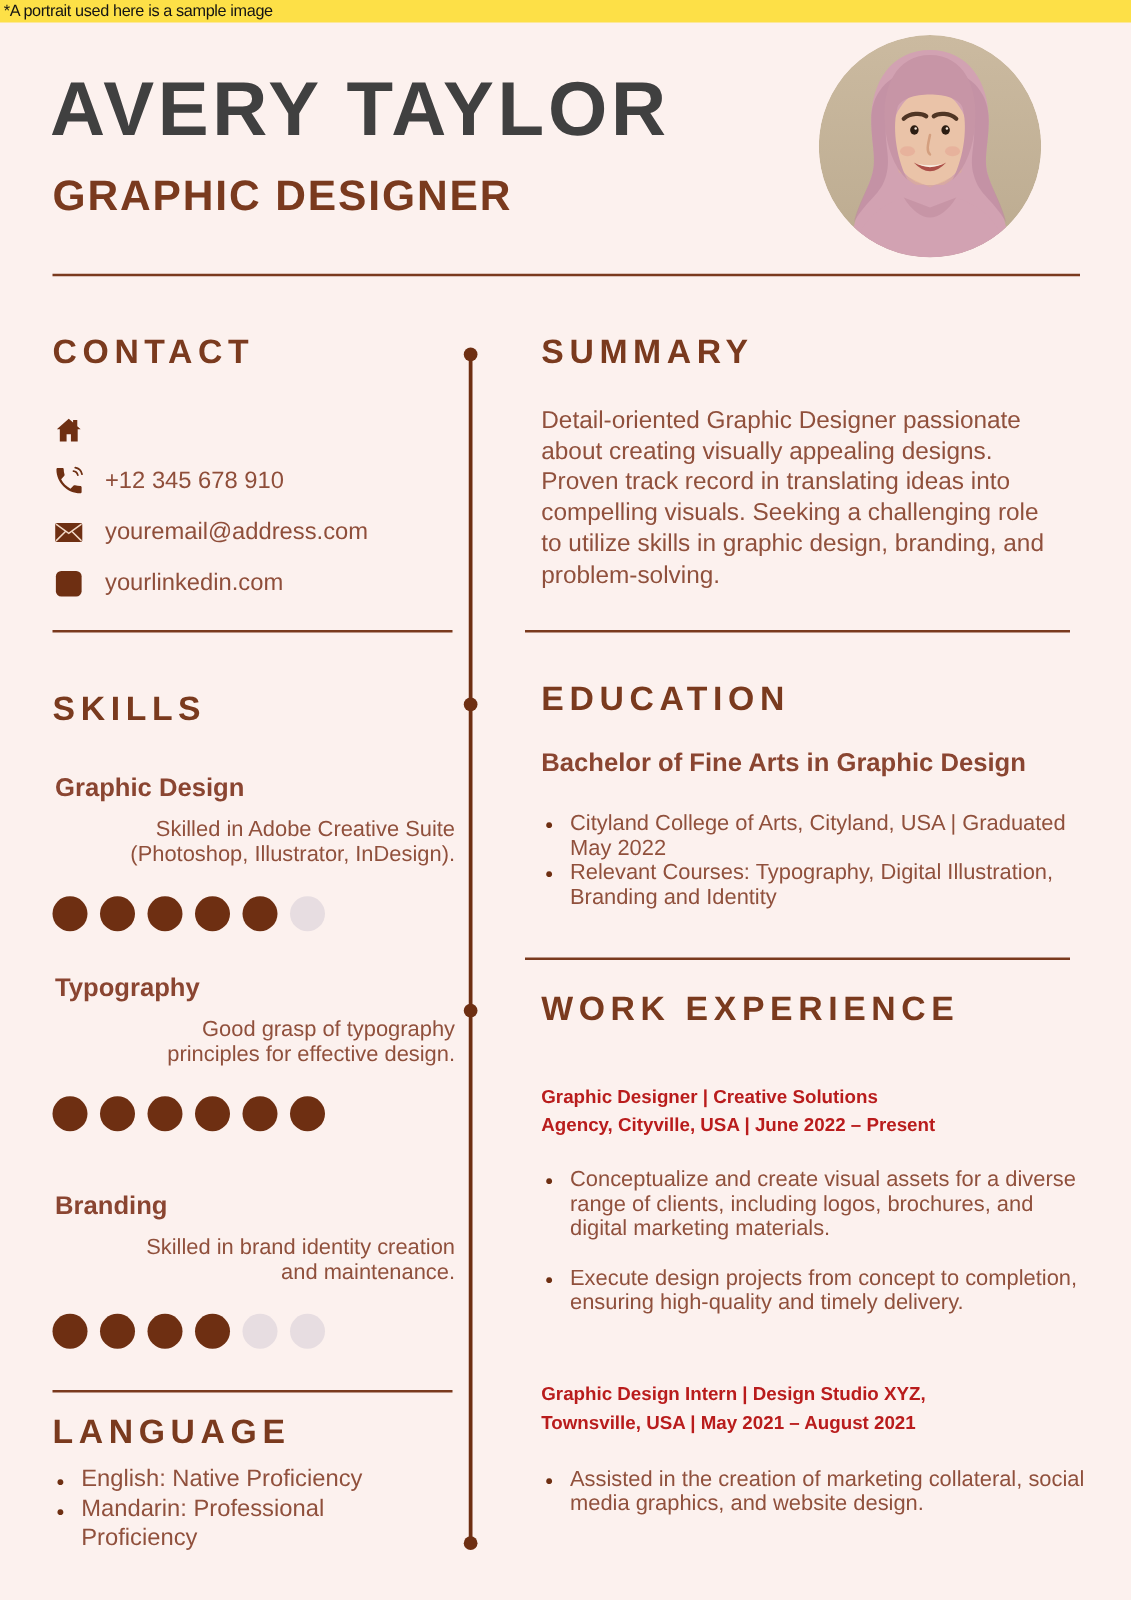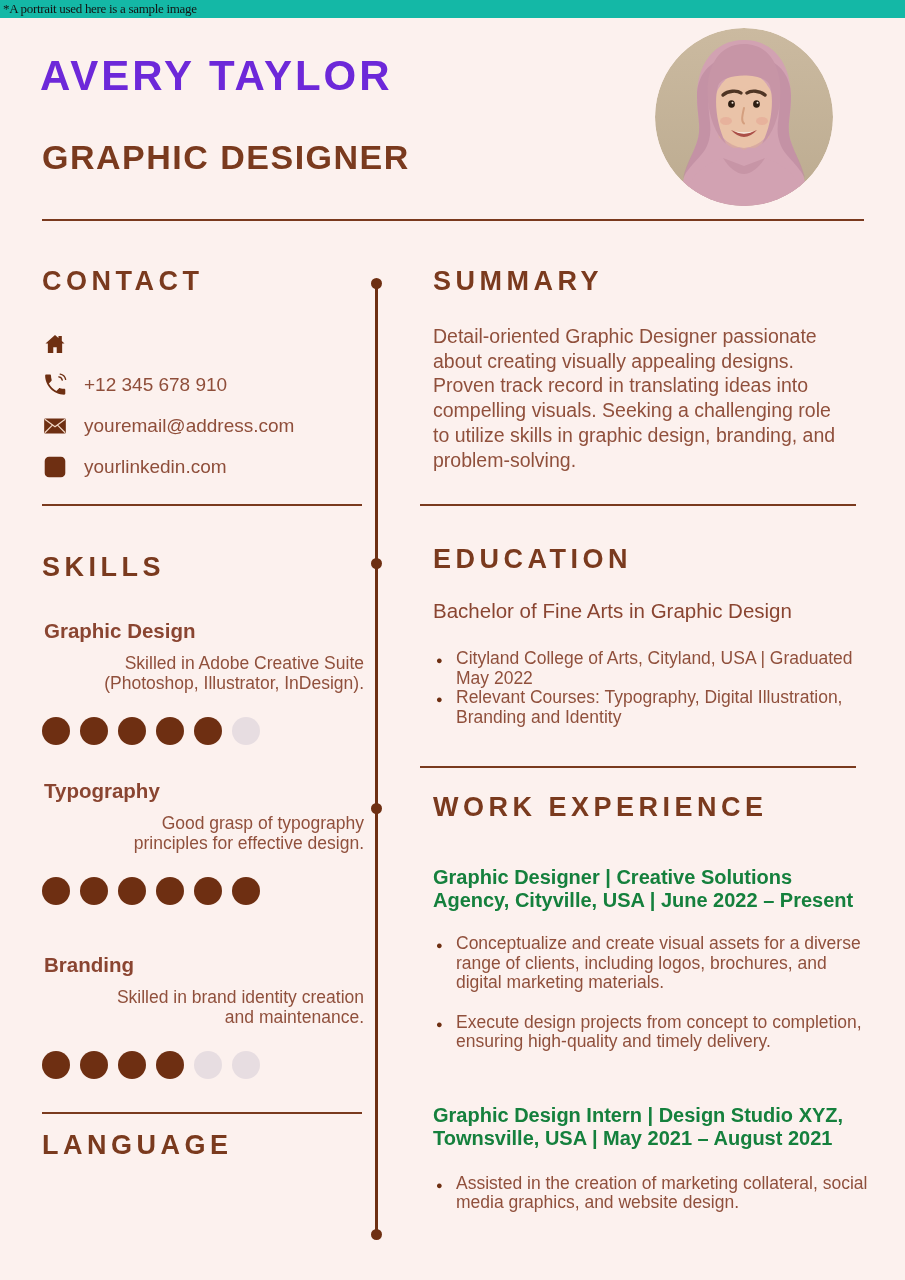--- a/index.html
+++ b/index.html
@@ -5,31 +5,30 @@
   * { margin:0; padding:0; box-sizing:border-box; }
   html,body { background:#e8e8e8; }
   body { font-family:"Liberation Sans","DejaVu Sans",sans-serif; }
   .page {
     position:relative; width:905px; height:1280px; margin:0 auto;
     background:#fcf1ee; overflow:hidden;
   }
   
   .note-strip {
     position:absolute; top:0; left:0; width:905px; height:18px;
-    background:#14b8a6;
-    font-family:Liberation Serif, serif;
+    background:#fde047;
   }
   .note-strip span {
     position:absolute; left:3px; top:1px;
     font-size:13px; letter-spacing:-0.3px; color:#141414;
   }
   
   .name {
     position:absolute; left:40px; top:52px;
-    font-size:42px; font-weight:bold; letter-spacing:3px; color:#6d28d9;
+    font-size:61px; font-weight:bold; letter-spacing:3px; color:#404040;
     white-space:nowrap;
   }
   .role {
     position:absolute; left:42px; top:138px;
     font-size:34px; font-weight:bold; letter-spacing:1.5px; color:#7a3a1e;
   }
   .portrait {
     position:absolute; left:655px; top:28px; width:178px; height:178px;
     border-radius:50%; overflow:hidden;
   }
@@ -83,28 +82,28 @@
     font-size:11px; color:#6e2f12;
   }
   .lang-list li::before { top:3px; }
 
   
   .right-col { position:absolute; left:418px; width:446px;margin-left:15px; }
   #summary-section { top:266px; }
   .summary-text { margin-top:28px; font-size:19.5px; line-height:24.7px; color:#90503c; }
 
   #education-section { top:544px; }
-  .degree { margin-top:24px; font-size:20.5px; line-height:25px; font-weight:normal; color:#8a4531; }
+  .degree { margin-top:24px; font-size:20.5px; line-height:25px; font-weight:bold; color:#8a4531; }
   .b-list { margin-top:26px; }
   .b-list li { font-size:17.5px; line-height:19.5px; }
   .b-list li::before { top:2px; }
   .b-list li + li { margin-top:0px; }
 
   #work-section { top:792px; }
-  .job-title { font-size:20px; line-height:23px; font-weight:bold; color:#15803d; }
+  .job-title { font-size:15px; line-height:23px; font-weight:bold; color:#b91c1c; }
   .job1 .job-title { margin-top:44px; }
   .job1 .b-list { margin-top:22px; }
   .job1 .b-list li + li { margin-top:20px; }
   .job2 .job-title { margin-top:52px; }
   .job2 .b-list { margin-top:24px; }
 </style>
 </head>
 <body>
 
 <div class="page">
@@ -246,20 +245,25 @@
           <span class="dot empty"></span>
           <span class="dot empty"></span>
         </div>
     </div>
   </section>
 
   <div class="rule rule-language"></div>
 
   <section class="left-col" id="language-section">
     <h2 class="sec">LANGUAGE</h2>
+    <ul class="lang-list">
+      <li>English: Native Proficiency</li>
+      <li class="ml">Mandarin: Professional
+Proficiency</li>
+    </ul>
   </section>
 
   <section class="right-col" id="summary-section">
     <h2 class="sec">SUMMARY</h2>
     <p class="summary-text ml">Detail-oriented Graphic Designer passionate
 about creating visually appealing designs.
 Proven track record in translating ideas into
 compelling visuals. Seeking a challenging role
 to utilize skills in graphic design, branding, and
 problem-solving.</p>

